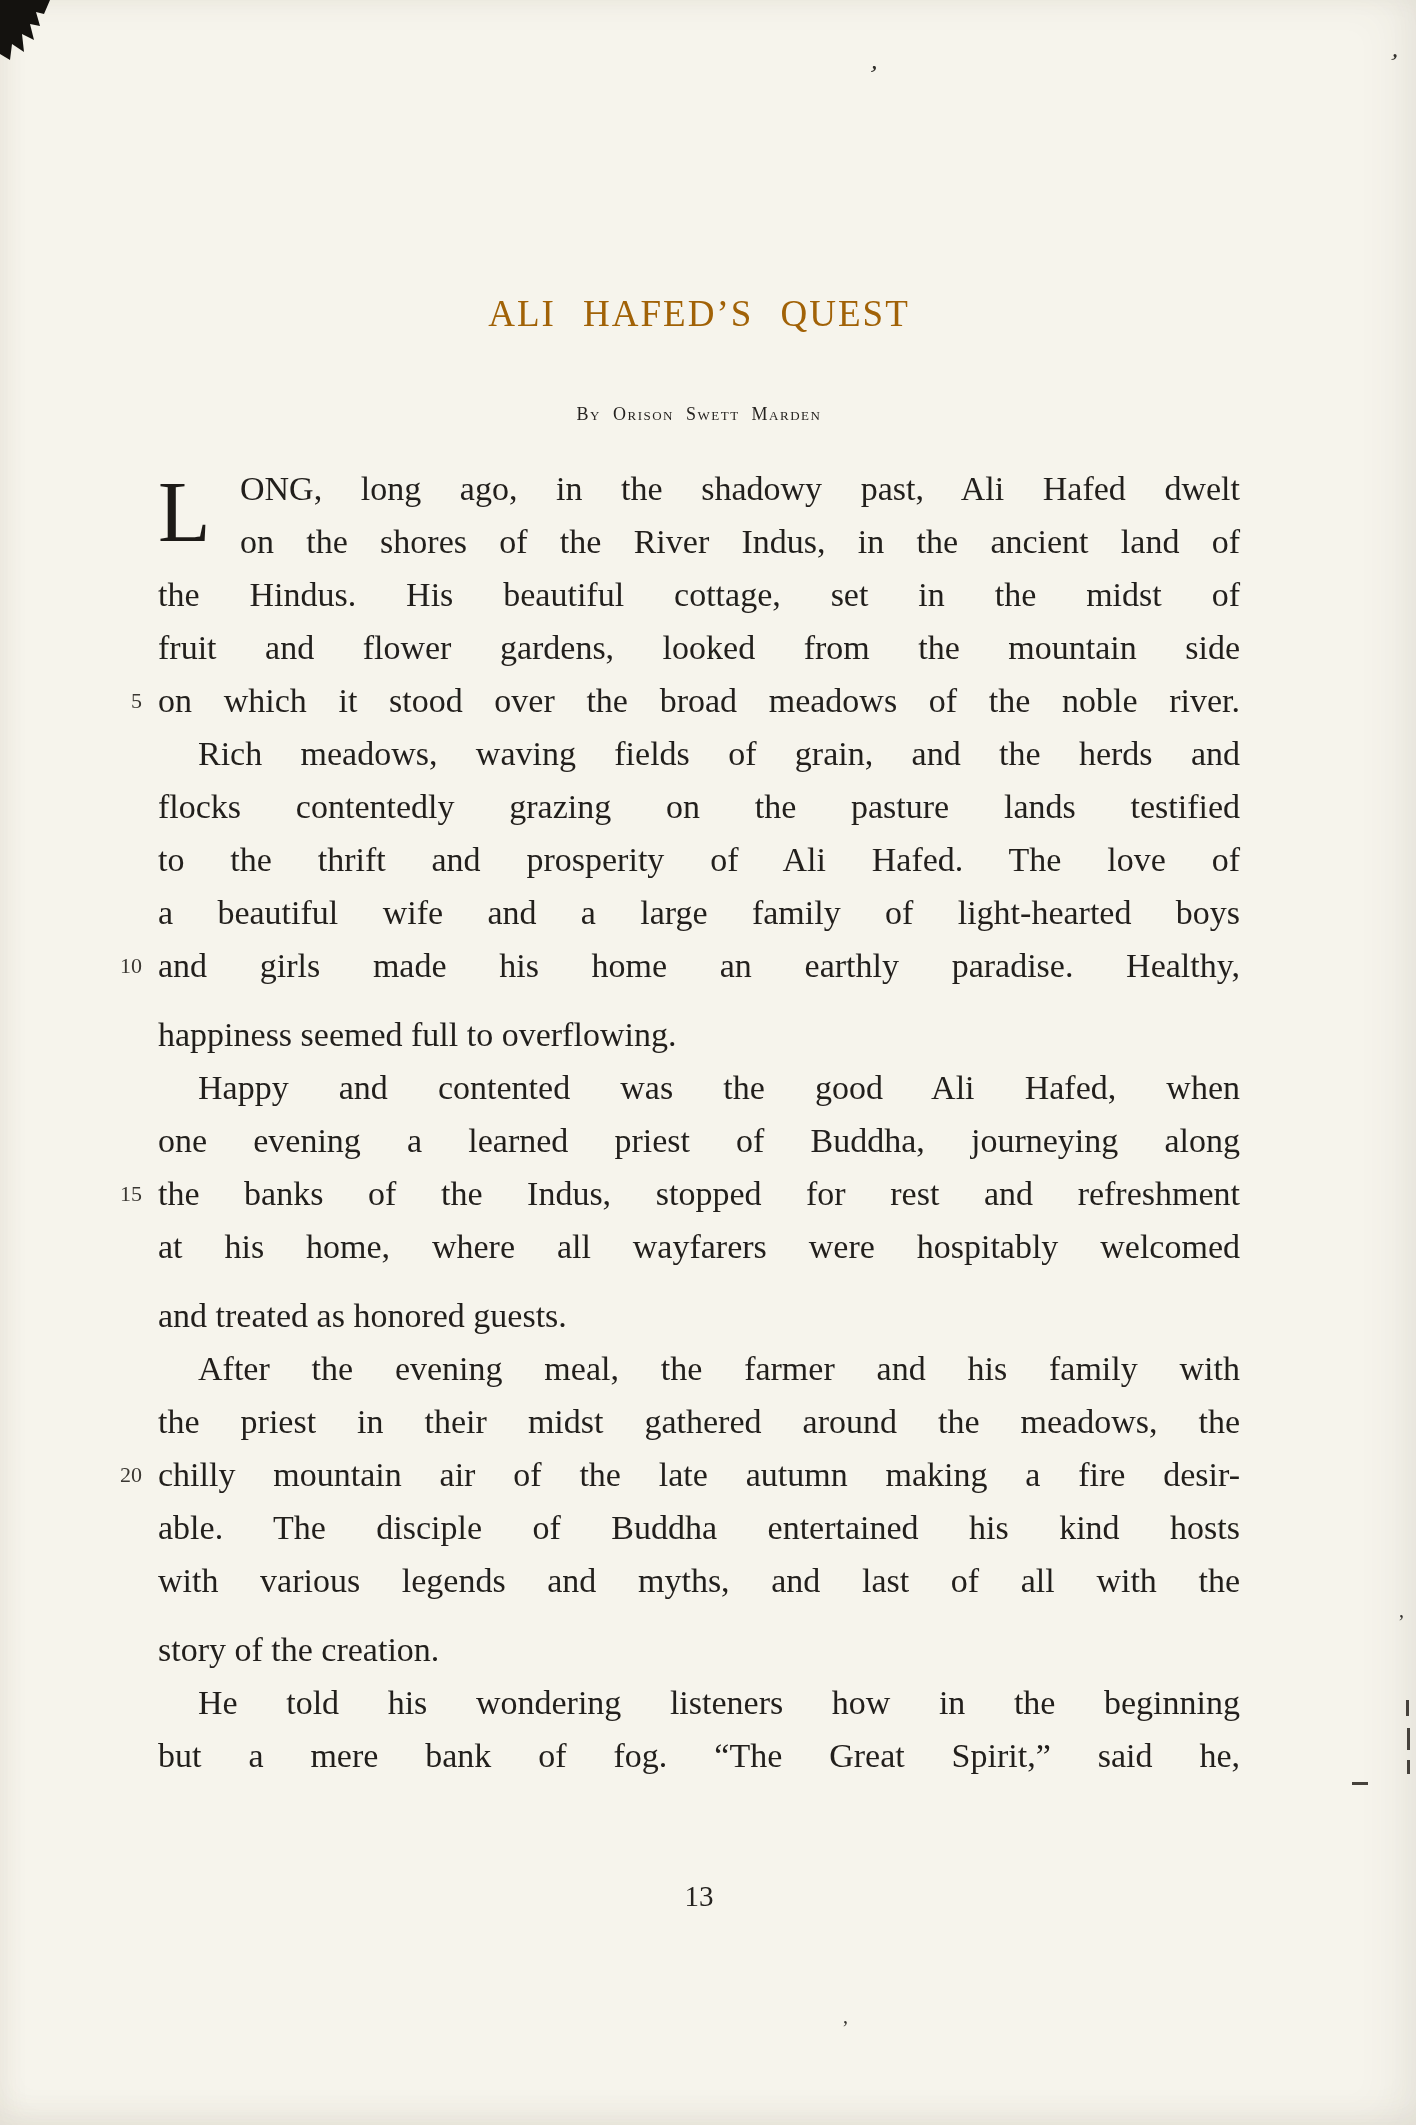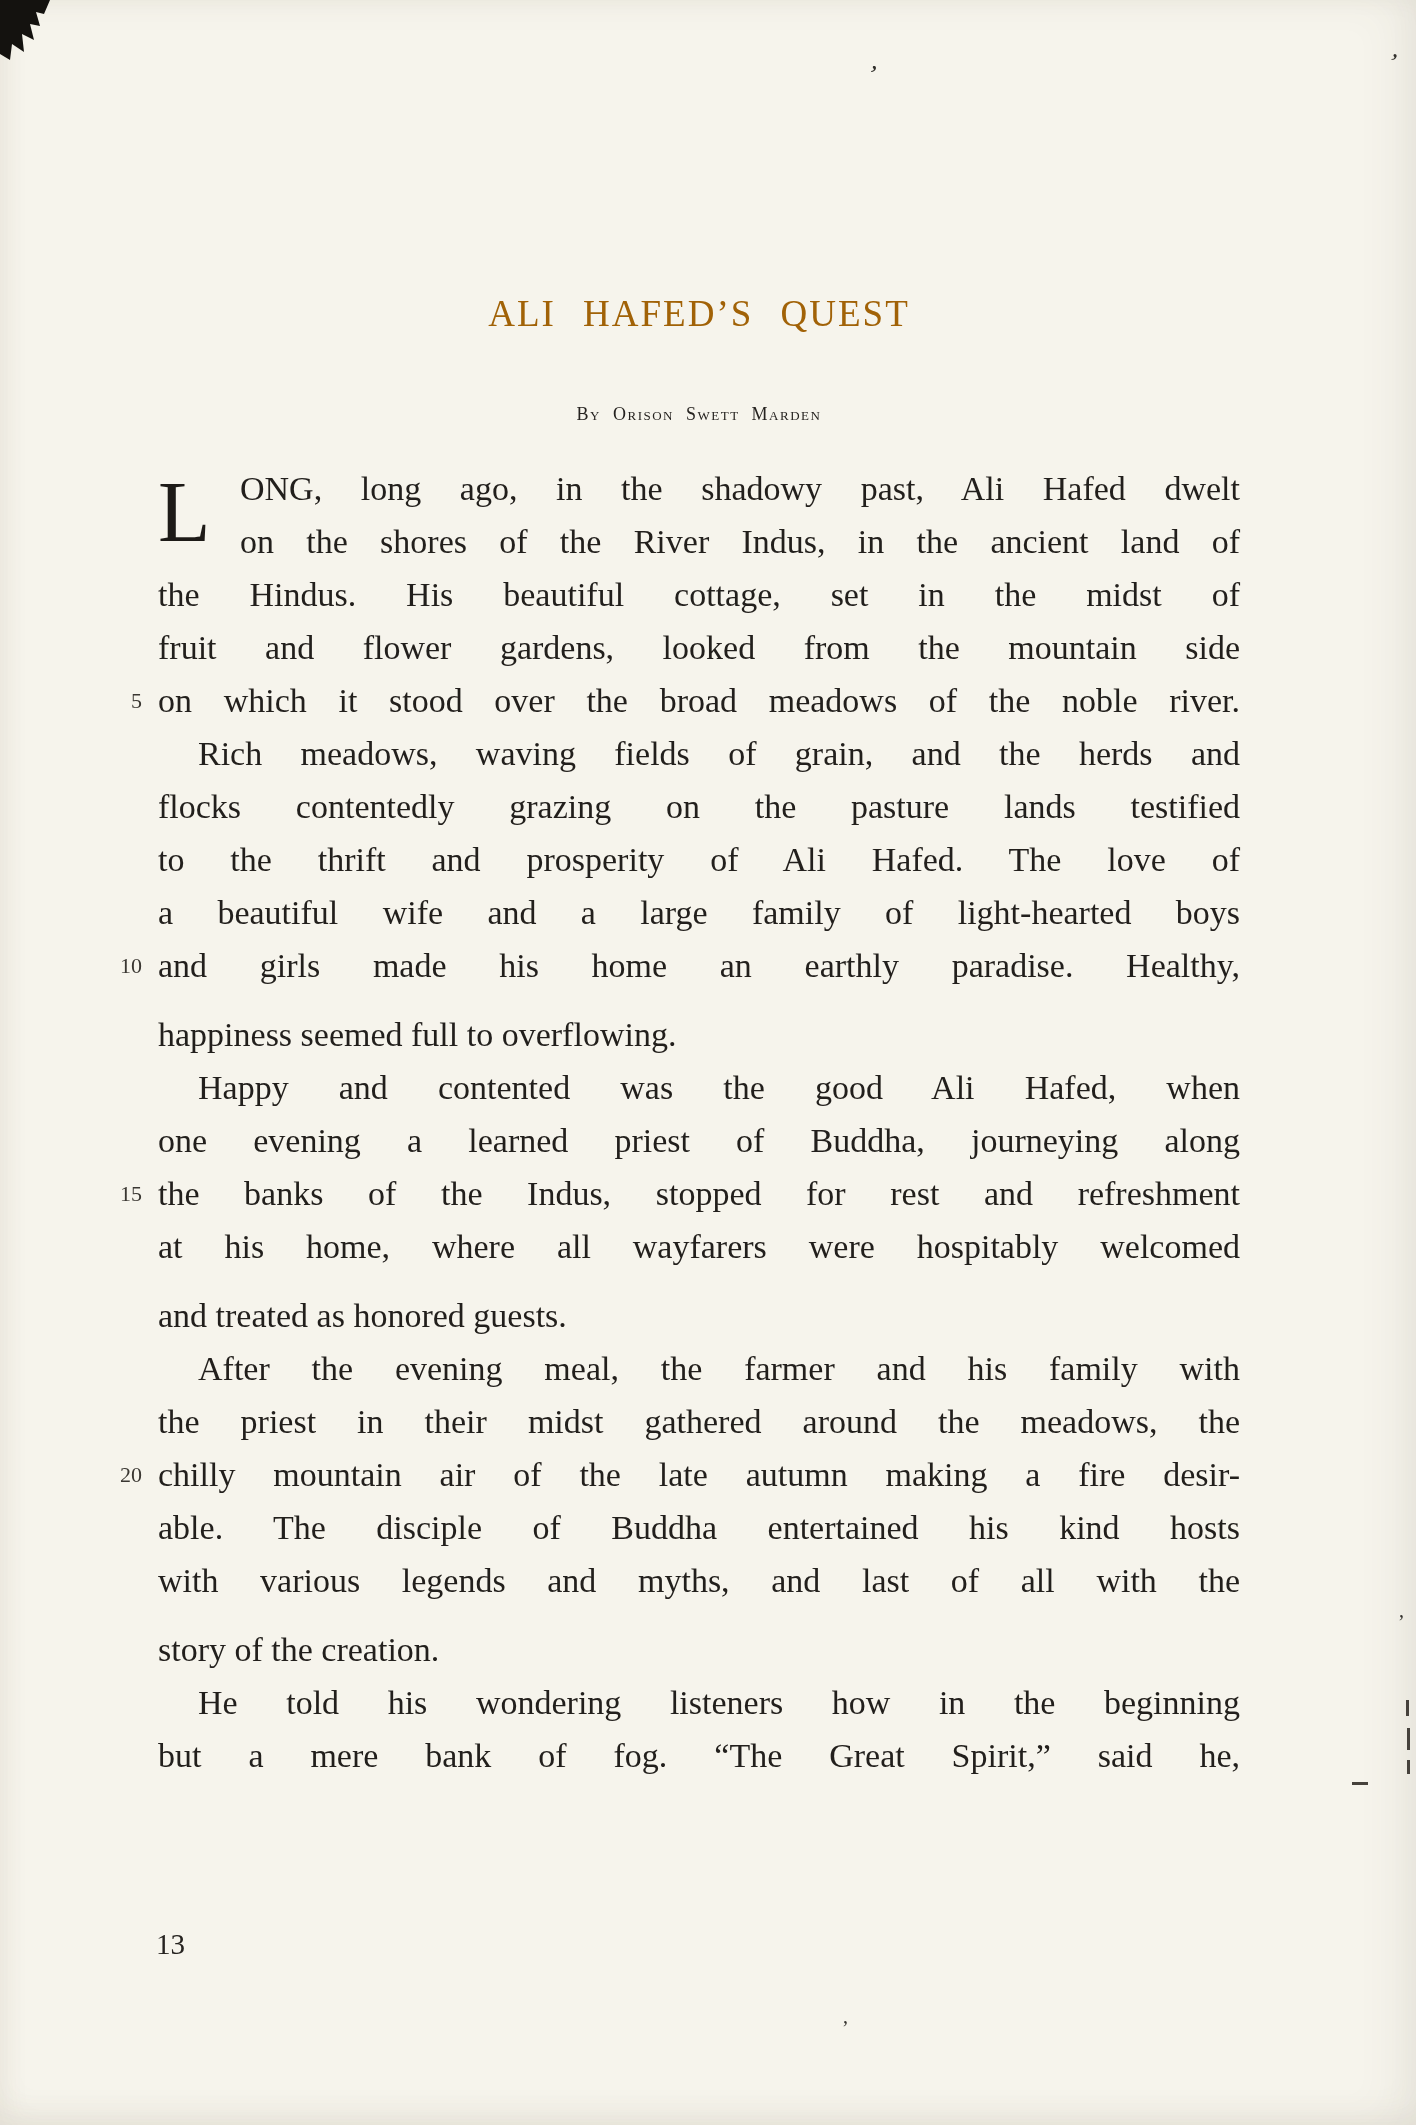--- a/index.html
+++ b/index.html
@@ -51,22 +51,22 @@
     color:#3a3732;
     text-align:right;width:40px;
     text-align-last:right;
   }
   .dropcap{
     position:absolute;left:0;top:2px;
     font-size:86px;line-height:96px;
     color:#1d1a17;
   }
   .folio{
-    position:absolute;left:156px;top:1928px;width:1086px;
-    text-align:left;font-size:29px;color:#262320;
+    position:absolute;left:156px;top:1880px;width:1086px;
+    text-align:center;font-size:29px;color:#262320;
   }
 </style>
 </head>
 <body>
 
 <div class="page">
 
   <svg class="ink-blot" width="90" height="90" viewBox="0 0 90 90">
     <path d="M0,0 L50,0 L44,14 L36,12 L40,26 L30,24 L34,40 L22,34 L24,52 L12,44 L10,60 L0,54 Z" fill="#14120f"></path>
   </svg>

